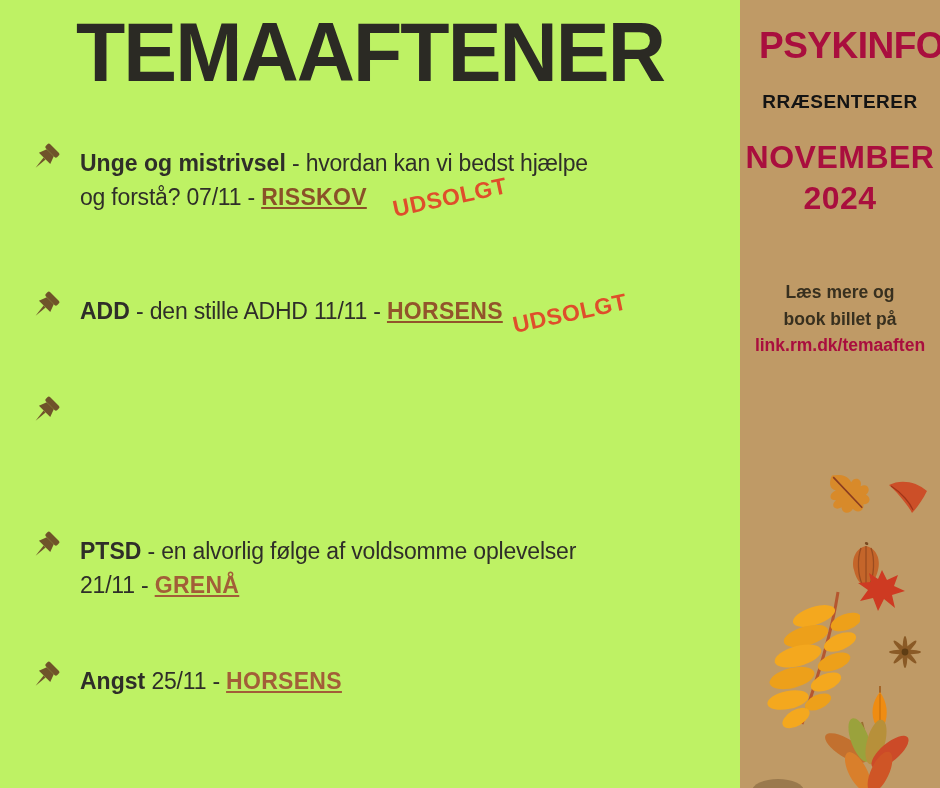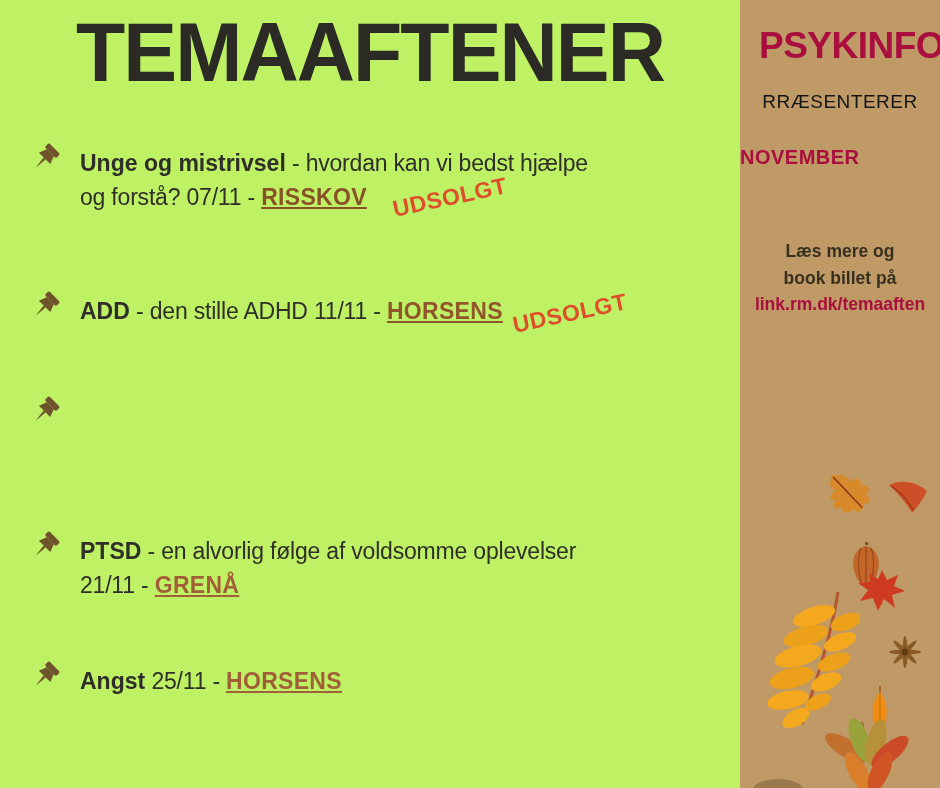--- a/index.html
+++ b/index.html
@@ -30,22 +30,22 @@
     position:absolute;
     font-weight:700;font-size:23px;letter-spacing:0.5px;
     transform:rotate(-12deg);white-space:nowrap;
   }
   .e0 .badge{left:312px;top:38px;}
   .e1 .badge{left:432px;top:6px;}
 
   
   .sidebar{width:200px;height:788px;flex:none;position:relative;overflow:hidden;}
   .brand{margin-top:22px;text-align:center;font-size:37px;font-weight:800;line-height:47px;letter-spacing:-0.5px;}
-  .presents{margin-top:22px;text-align:center;font-size:19px;font-weight:400;letter-spacing:0.5px;color:#141414;}
-  .month{margin-top:24px;text-align:left;font-size:20px;font-weight:800;line-height:41px;letter-spacing:0.5px;}
+  .presents{margin-top:22px;text-align:center;font-size:19px;font-weight:700;letter-spacing:0.5px;color:#141414;}
+  .month{margin-top:24px;text-align:center;font-size:32px;font-weight:800;line-height:41px;letter-spacing:0.5px;}
   .info{margin-top:60px;text-align:center;font-size:17.5px;line-height:27px;color:#38301f;padding:0 24px;font-weight:600;}
   .link{margin-top:2px;text-align:center;font-size:17.5px;font-weight:600;white-space:nowrap;}
 
   .leaf{position:absolute;}
   .lf-oak{left:76px;top:466px;}
   .lf-red{left:146px;top:477px;}
   .lf-phys{left:108px;top:541px;}
   .lf-maple{left:116px;top:568px;}
   .lf-rowan{left:22px;top:590px;}
   .lf-anise{left:146px;top:636px;}
@@ -153,20 +153,21 @@
     </div>
   </div>
 
   <div class="sidebar" style="background-color: rgb(191, 154, 102);">
     <div class="brand" style="color: rgb(169, 14, 62); padding-left: 19px;">
       <div>PSYKINFO</div>
     </div>
     <div class="presents">RRÆSENTERER</div>
     <div class="month" style="color: rgb(169, 14, 62);">
       <div>NOVEMBER</div>
+      <div>2024</div>
     </div>
     <div class="info">Læs mere og book billet på</div>
     <div class="link" style="color: rgb(169, 14, 62);">link.rm.dk/temaaften</div>
 
     <svg class="leaf lf-oak" width="64" height="60" viewBox="0 0 64 60">
       <g transform="rotate(-38 32 30)">
         <path d="M32 4 C24 8 22 14 26 18 C18 16 14 22 20 26 C12 26 12 34 20 35 C16 40 22 46 28 43 C28 50 36 52 39 46 C44 50 50 46 47 40 C54 40 56 32 48 30 C54 26 50 18 43 21 C45 13 38 7 32 4 Z" fill="#d88a2a"></path>
         <path d="M32 6 L36 48" stroke="#8a3c20" stroke-width="1.6" fill="none"></path>
       </g>
     </svg>

